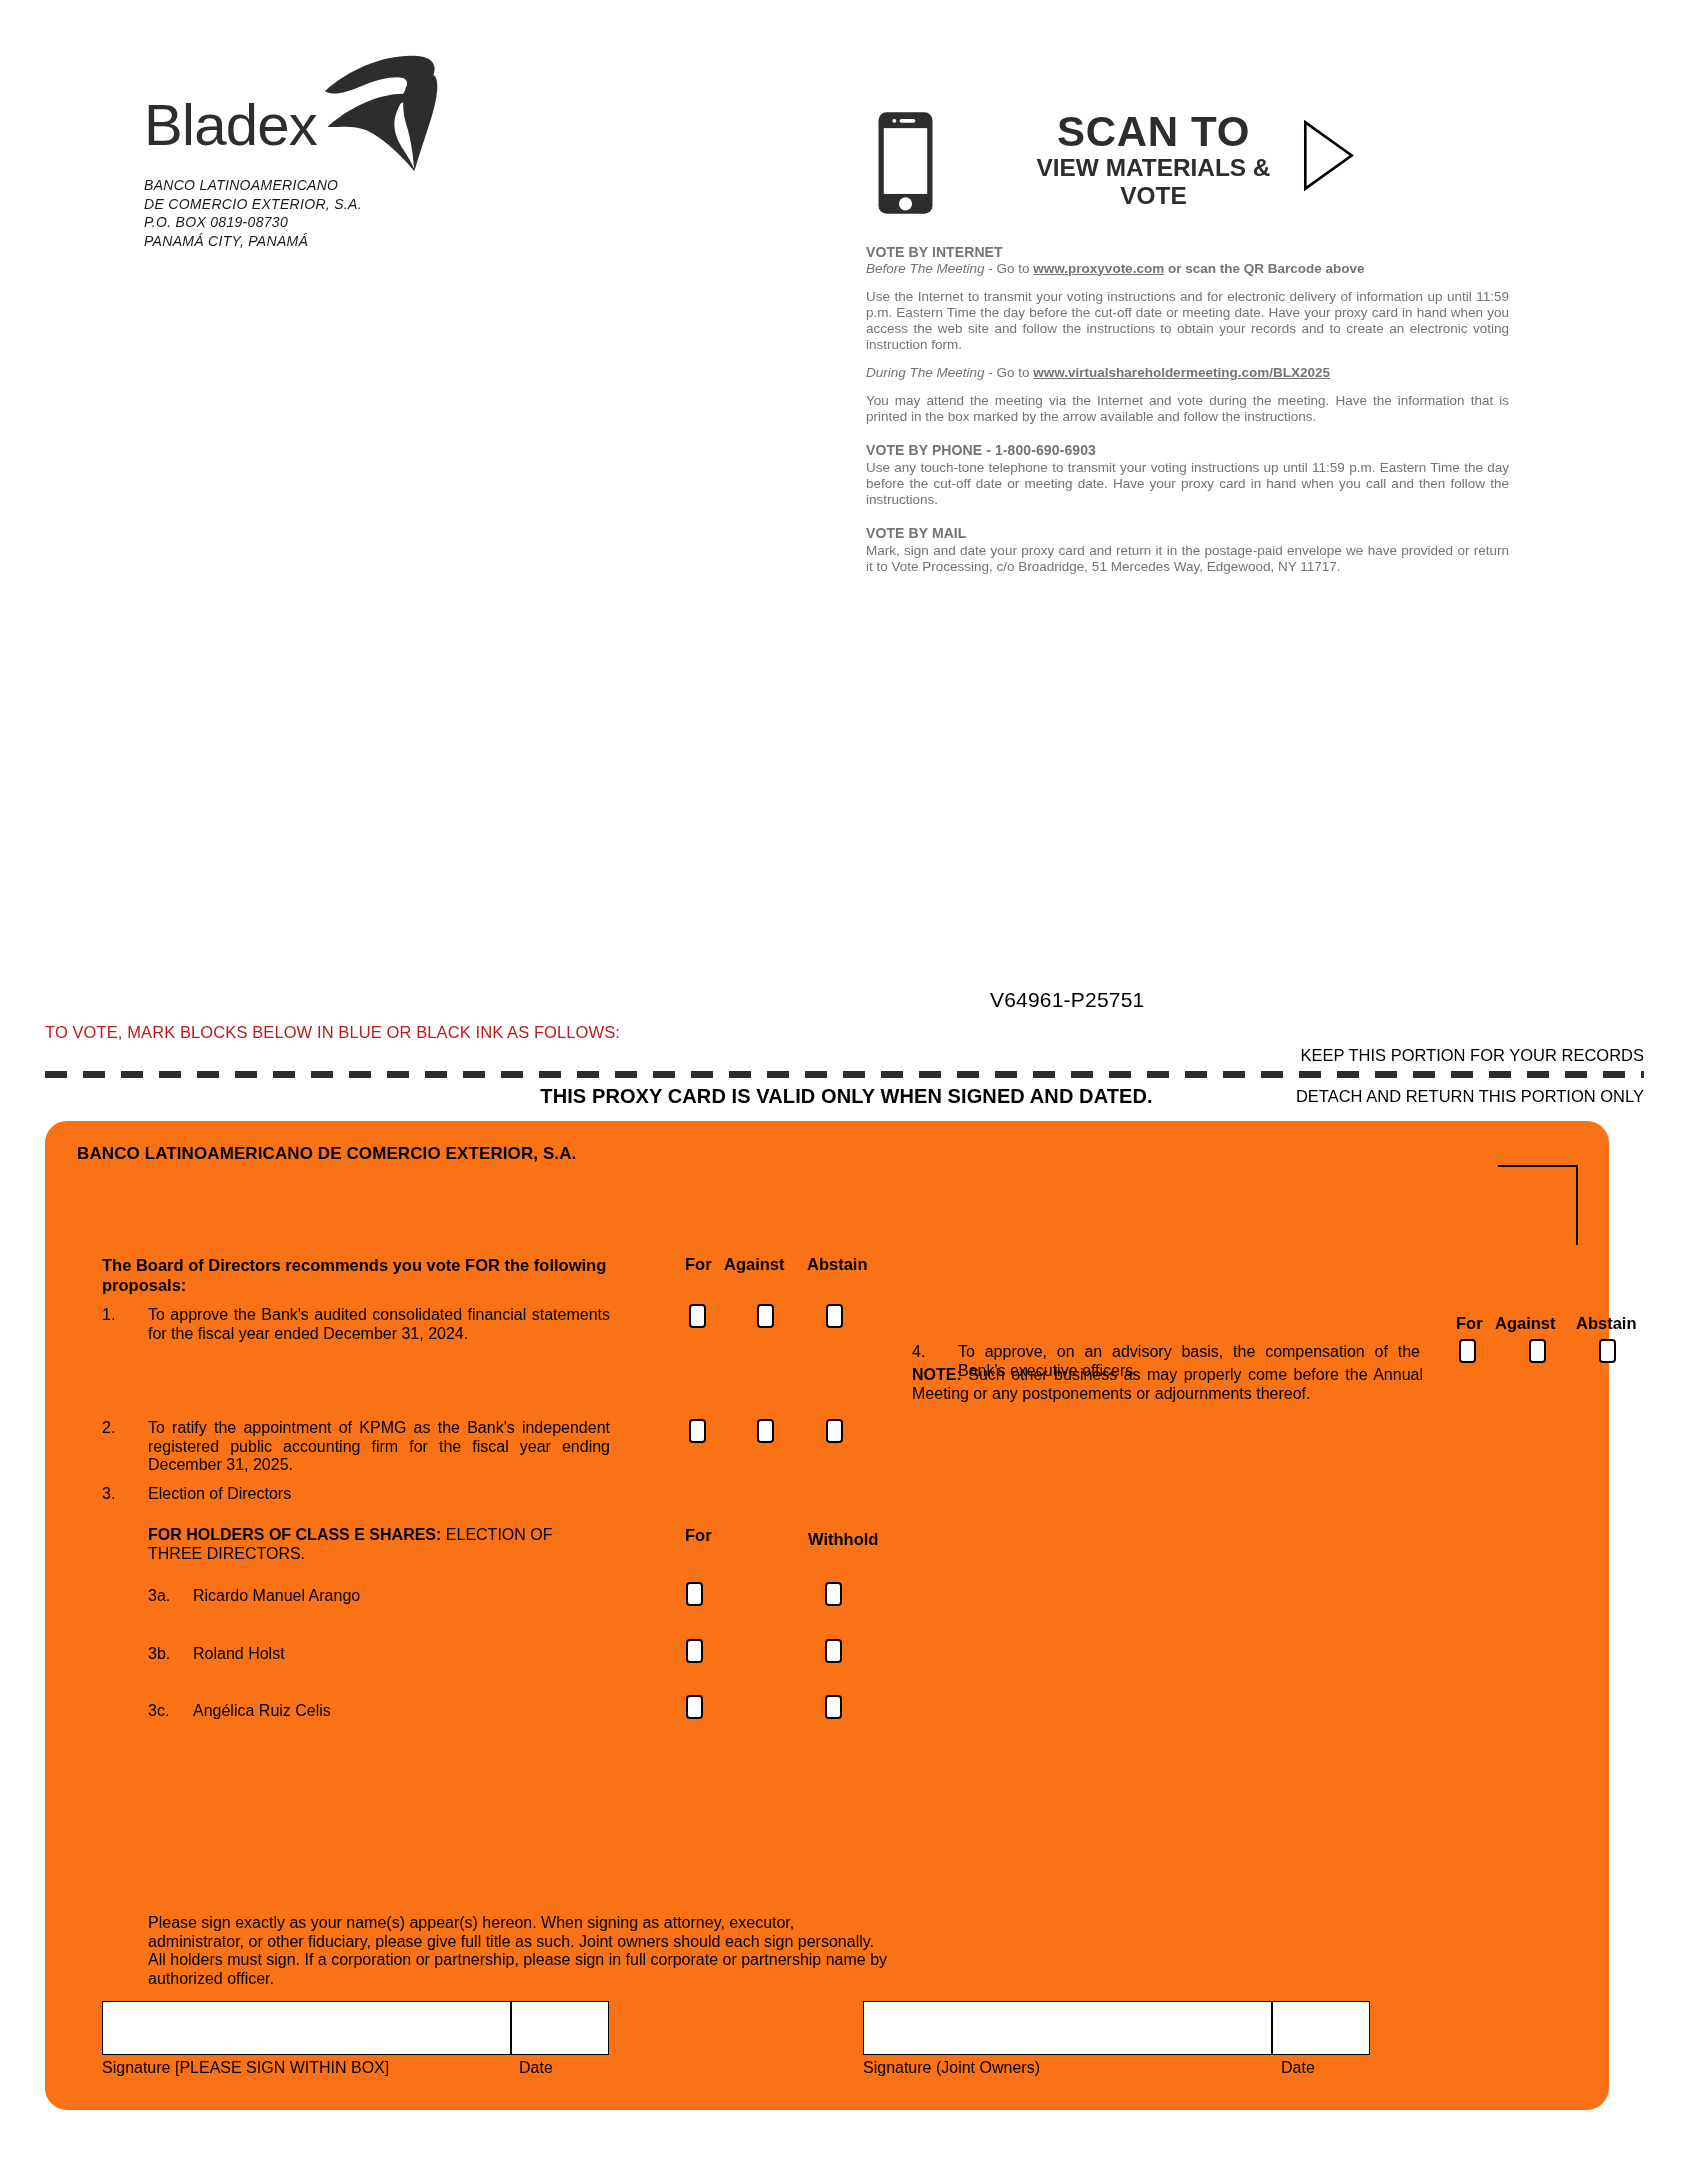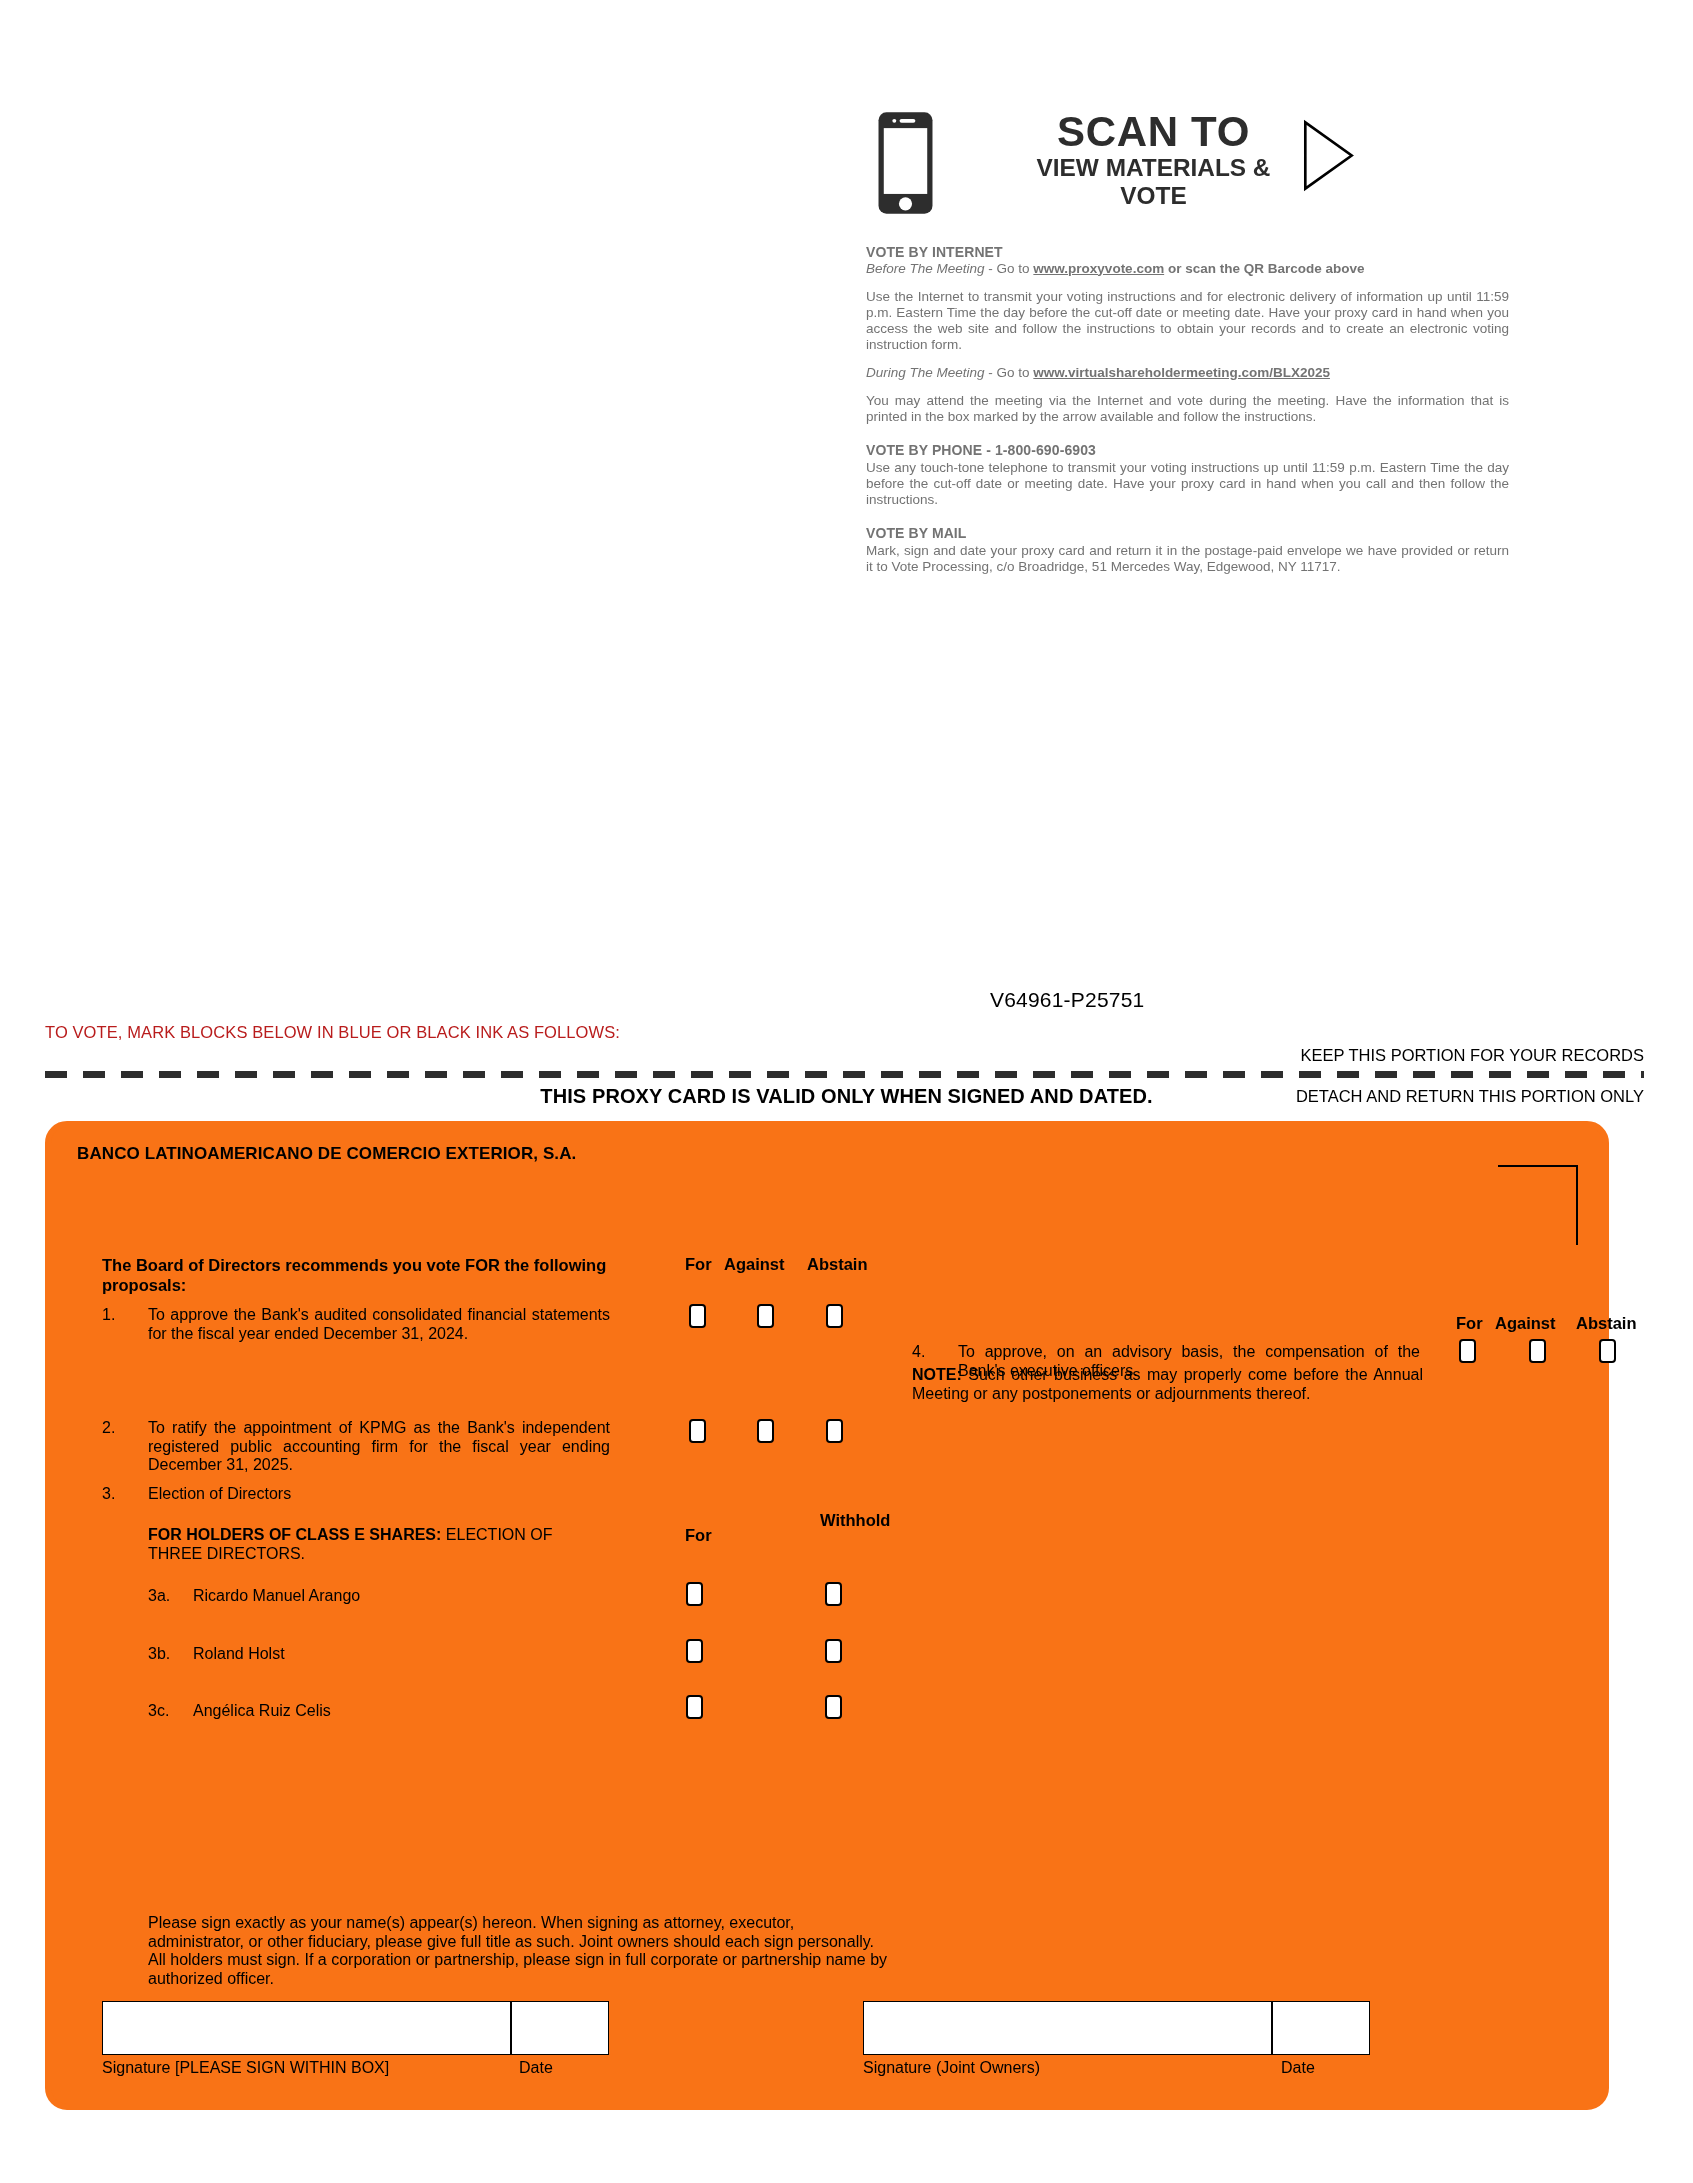--- a/index.html
+++ b/index.html
@@ -306,20 +306,36 @@
     position: absolute;
     font-size: 16px;
     white-space: nowrap;
   }
 </style>
 </head>
 <body>
 
 <div id="page">
 
+  <div id="logo-block">
+    <div id="logo-wordmark-row">
+      <div id="logo-wordmark">Bladex</div>
+      <svg id="logo-bird" viewBox="0 0 178 180">
+        <path d="M6 56 C46 20, 104 -2, 150 3 C166 5, 176 14, 172 28 C164 54, 132 72, 108 80 C126 62, 134 48, 130 40 C124 30, 92 36, 62 48 C40 57, 20 64, 6 56 Z" fill="#2d2d2d"></path>
+        <path d="M10 110 C48 76, 96 58, 130 60 C122 72, 114 86, 112 100 C110 116, 116 132, 126 146 C136 162, 142 172, 142 178 C128 160, 96 128, 70 116 C48 106, 24 112, 10 110 Z" fill="#2d2d2d"></path>
+        <path d="M132 44 C150 30, 168 26, 174 34 C180 44, 176 70, 168 96 C160 122, 150 150, 142 178 C140 150, 136 126, 130 108 C124 88, 122 64, 132 44 Z" fill="#2d2d2d"></path>
+      </svg>
+    </div>
+    <div id="logo-address">
+      <div>BANCO LATINOAMERICANO</div>
+      <div>DE COMERCIO EXTERIOR, S.A.</div>
+      <div>P.O. BOX 0819-08730</div>
+      <div>PANAMÁ CITY, PANAMÁ</div>
+    </div>
+  </div>
 
   <div id="scan-block">
     <svg id="phone-icon" width="57" height="104" viewBox="0 0 86 158">
       <rect x="2" y="2" width="82" height="154" rx="12" ry="12" fill="#2d2d2d"></rect>
       <rect x="10" y="26" width="66" height="100" fill="#ffffff"></rect>
       <rect x="34" y="12" width="24" height="6" rx="3" fill="#ffffff"></rect>
       <circle cx="26" cy="15" r="3" fill="#ffffff"></circle>
       <circle cx="43" cy="141" r="10" fill="#ffffff"></circle>
     </svg>
     <div id="scan-text">
@@ -383,21 +399,21 @@
 
     <div class="prop-row" style="left:51px; top:358px;">
       <div class="prop-num">3.</div>
       <div class="prop-text nojust">Election of Directors</div>
     </div>
 
     <div id="class-e-head" style="top:399px;">
       <span class="bold">FOR HOLDERS OF CLASS E SHARES:</span><span> ELECTION OF THREE DIRECTORS.</span>
     </div>
     <div id="head-for-dir" style="top:399px;">For</div>
-    <div id="head-withhold-dir" style="top:384px;margin-left:12px;">Withhold</div>
+    <div id="head-withhold-dir" style="top:403px;">Withhold</div>
 
     <div class="dir-row" style="top:460px;">
       <div class="dir-num">3a.</div>
       <div class="dir-name">Ricardo Manuel Arango</div>
     </div>
     <div class="cbox" style="left:635px; top:455px;"></div>
     <div class="cbox" style="left:774px; top:455px;"></div>
 
     <div class="dir-row" style="top:518px;">
       <div class="dir-num">3b.</div>

